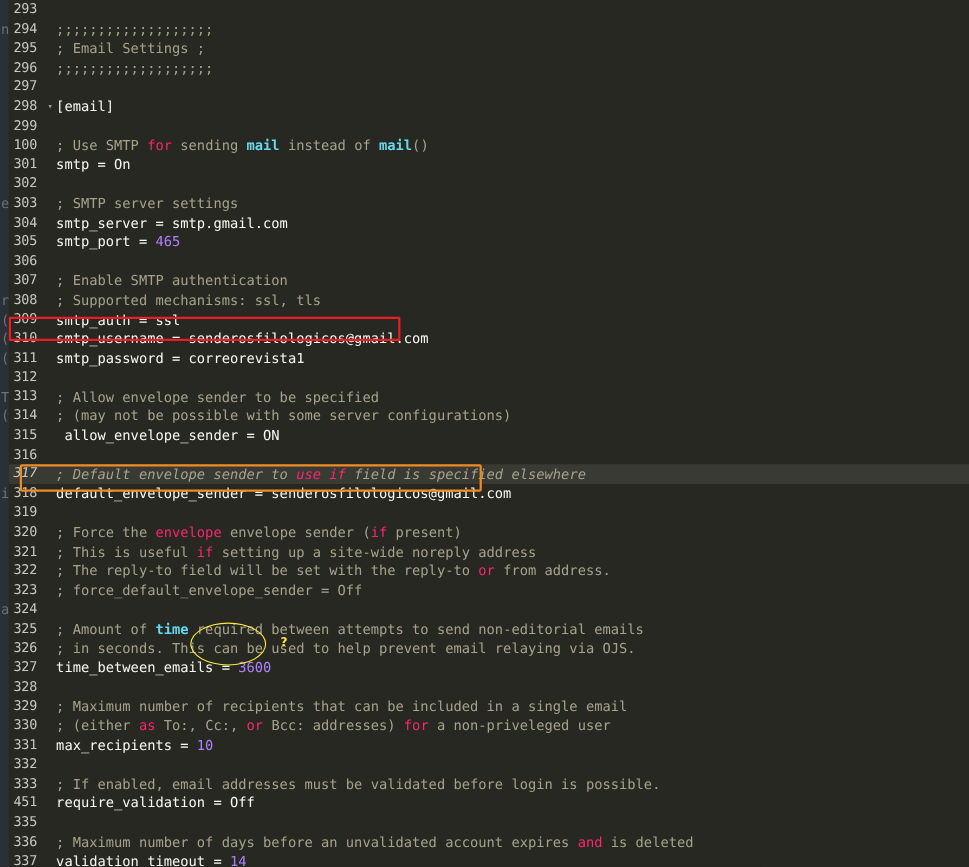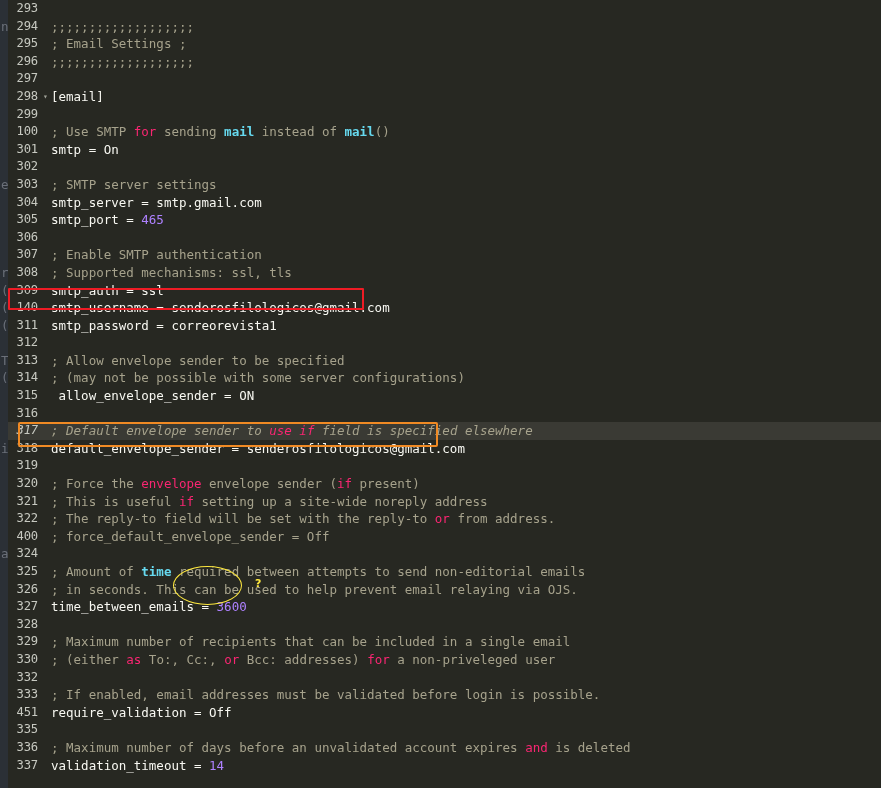--- a/index.html
+++ b/index.html
@@ -25,21 +25,21 @@
     position:absolute;left:8px;top:0;right:0;top:0;
     z-index:2;
   }
   .row{
     position:relative;height:17.6px;line-height:17.6px;
     white-space:pre;font-size:12.5px;
   }
   .row.hl{background:#3a3a34;font-style:italic;}
   .ln{
     position:absolute;left:0;top:0;width:30px;
-    text-align:right;color:#c7c9c1;font-size:12.2px;
+    text-align:center;color:#c7c9c1;font-size:12.2px;
     letter-spacing:-0.2px;
   }
   .fold{
     position:absolute;left:33px;top:0;width:9px;
     text-align:center;color:#a0a298;font-size:8px;
   }
   .src{
     position:absolute;left:43px;top:0;right:0;
     color:#f8f8f2;
   }
@@ -133,41 +133,42 @@
       <div class="row"><span class="ln">100</span><span class="src"><span class="cm">; Use SMTP </span><span class="kw">for</span><span class="cm"> sending </span><span class="id">mail</span><span class="cm"> instead of </span><span class="id">mail</span><span class="cm">()</span></span></div>
       <div class="row"><span class="ln">301</span><span class="src"><span class="pl">smtp = On</span></span></div>
       <div class="row"><span class="ln">302</span><span class="src"></span></div>
       <div class="row"><span class="ln">303</span><span class="src"><span class="cm">; SMTP server settings</span></span></div>
       <div class="row"><span class="ln">304</span><span class="src"><span class="pl">smtp_server = smtp.gmail.com</span></span></div>
       <div class="row"><span class="ln">305</span><span class="src"><span class="pl">smtp_port = </span><span class="num">465</span></span></div>
       <div class="row"><span class="ln">306</span><span class="src"></span></div>
       <div class="row"><span class="ln">307</span><span class="src"><span class="cm">; Enable SMTP authentication</span></span></div>
       <div class="row"><span class="ln">308</span><span class="src"><span class="cm">; Supported mechanisms: ssl, tls</span></span></div>
       <div class="row"><span class="ln">309</span><span class="src"><span class="pl">smtp_auth = ssl</span></span></div>
-      <div class="row"><span class="ln">140</span><span class="src"><span class="pl">smtp_username = senderosfilologicos@gmail.com</span></span></div>
+      <div class="row"><span class="ln">310</span><span class="src"><span class="pl">smtp_username = senderosfilologicos@gmail.com</span></span></div>
       <div class="row"><span class="ln">311</span><span class="src"><span class="pl">smtp_password = correorevista1</span></span></div>
       <div class="row"><span class="ln">312</span><span class="src"></span></div>
       <div class="row"><span class="ln">313</span><span class="src"><span class="cm">; Allow envelope sender to be specified</span></span></div>
       <div class="row"><span class="ln">314</span><span class="src"><span class="cm">; (may not be possible with some server configurations)</span></span></div>
       <div class="row"><span class="ln">315</span><span class="src"><span class="pl"> allow_envelope_sender = ON</span></span></div>
       <div class="row"><span class="ln">316</span><span class="src"></span></div>
       <div class="row hl"><span class="ln">317</span><span class="src"><span class="cm">; Default envelope sender to </span><span class="kw">use</span><span class="cm"> </span><span class="kw">if</span><span class="cm"> field is specified elsewhere</span></span></div>
       <div class="row"><span class="ln">318</span><span class="src"><span class="pl">default_envelope_sender = senderosfilologicos@gmail.com</span></span></div>
       <div class="row"><span class="ln">319</span><span class="src"></span></div>
       <div class="row"><span class="ln">320</span><span class="src"><span class="cm">; Force the </span><span class="kw">envelope</span><span class="cm"> envelope sender (</span><span class="kw">if</span><span class="cm"> present)</span></span></div>
       <div class="row"><span class="ln">321</span><span class="src"><span class="cm">; This is useful </span><span class="kw">if</span><span class="cm"> setting up a site-wide noreply address</span></span></div>
       <div class="row"><span class="ln">322</span><span class="src"><span class="cm">; The reply-to field will be set with the reply-to </span><span class="kw">or</span><span class="cm"> from address.</span></span></div>
-      <div class="row"><span class="ln">400</span><span class="src"><span class="cm">; force_default_envelope_sender = Off</span></span></div>
+      <div class="row"><span class="ln">323</span><span class="src"><span class="cm">; force_default_envelope_sender = Off</span></span></div>
       <div class="row"><span class="ln">324</span><span class="src"></span></div>
       <div class="row"><span class="ln">325</span><span class="src"><span class="cm">; Amount of </span><span class="id">time</span><span class="cm"> required between attempts to send non-editorial emails</span></span></div>
       <div class="row"><span class="ln">326</span><span class="src"><span class="cm">; in seconds. This can be used to help prevent email relaying via OJS.</span></span></div>
       <div class="row"><span class="ln">327</span><span class="src"><span class="pl">time_between_emails = </span><span class="num">3600</span></span></div>
       <div class="row"><span class="ln">328</span><span class="src"></span></div>
       <div class="row"><span class="ln">329</span><span class="src"><span class="cm">; Maximum number of recipients that can be included in a single email</span></span></div>
       <div class="row"><span class="ln">330</span><span class="src"><span class="cm">; (either </span><span class="kw">as</span><span class="cm"> To:, Cc:, </span><span class="kw">or</span><span class="cm"> Bcc: addresses) </span><span class="kw">for</span><span class="cm"> a non-priveleged user</span></span></div>
+      <div class="row"><span class="ln">331</span><span class="src"><span class="pl">max_recipients = </span><span class="num">10</span></span></div>
       <div class="row"><span class="ln">332</span><span class="src"></span></div>
       <div class="row"><span class="ln">333</span><span class="src"><span class="cm">; If enabled, email addresses must be validated before login is possible.</span></span></div>
       <div class="row"><span class="ln">451</span><span class="src"><span class="pl">require_validation = Off</span></span></div>
       <div class="row"><span class="ln">335</span><span class="src"></span></div>
       <div class="row"><span class="ln">336</span><span class="src"><span class="cm">; Maximum number of days before an unvalidated account expires </span><span class="kw">and</span><span class="cm"> is deleted</span></span></div>
       <div class="row"><span class="ln">337</span><span class="src"><span class="pl">validation_timeout = </span><span class="num">14</span></span></div>
     </div>
 
   <div class="anno" id="box-red"></div>
 

